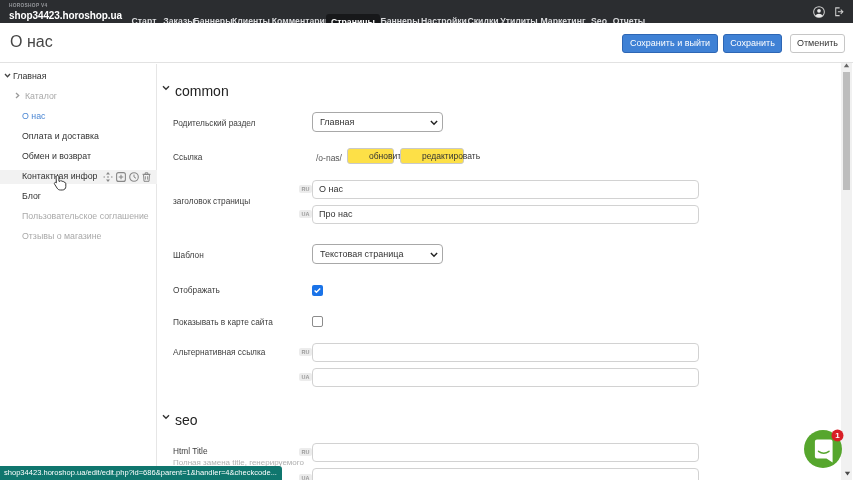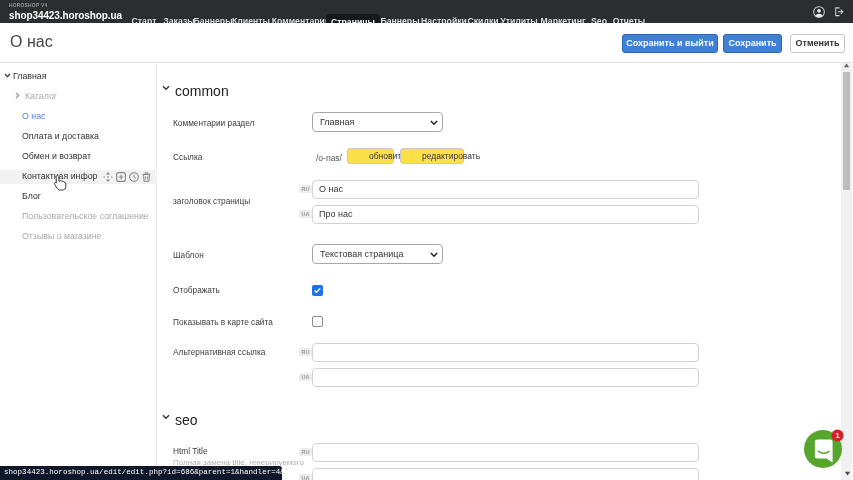--- a/index.html
+++ b/index.html
@@ -12,21 +12,21 @@
   .logo { position:absolute; left:9px; top:4px; }
   .logo .l1 { line-height:4.8px; font-size:4.8px; color:#97999d; font-weight:bold; letter-spacing:.3px; }
   .logo .l2 { font-size:10px; color:#fff; font-weight:bold; letter-spacing:-0.1px; margin-top:1px; }
   .nav { position:absolute; left:0; top:0; height:23px; width:100%; }
   .nav span { position:absolute; top:0; height:23px; line-height:23px; font-size:8.7px; font-weight:bold; color:#dcdddf; transform:translateX(-50%); white-space:nowrap;margin-top:10px; }
   .nav span.act { background:#17181a; border-radius:3px; height:16px; line-height:16px; top:4px; padding:0 5px; color:#fff; }
 
   
   .header { position:absolute; left:0; top:23px; width:853px; height:40px; background:#fff; border-bottom:1px solid #e2e2e2; }
   .title { position:absolute; left:10px; top:33px; font-size:16px; color:#464646; }
-  .btn { position:absolute; top:34px; height:19px; border-radius:3px; font-size:9px; font-weight:bold; text-align:center; line-height:19px; }
+  .btn { position:absolute; top:34px; height:19px; border-radius:3px; font-size:9px; font-weight:normal; text-align:center; line-height:19px; }
   .btn.blue { background:#3f81d5; color:#fff; border:1px solid #2d66b4; line-height:17px; }
   .btn.white { background:#fff; color:#333; border:1px solid #c6c6c6; line-height:17px; }
 
   
   .sidebar { position:absolute; left:0; top:64px; width:157px; height:416px; background:#fff; border-right:1px solid #e6e6e6; }
   .tree div { position:absolute; font-size:8.8px; color:#333; white-space:nowrap; }
   .tree .gray { color:#a9a9a9; }
   .tree .blue { color:#4d88d4; }
   .hoverrow { position:absolute; left:0; top:106px; width:157px; height:14px; background:#f2f2f2; }
 
@@ -42,21 +42,21 @@
   .cb { position:absolute; left:312px; width:11px; height:11px; border-radius:2px; }
   .cb svg { display:block; }
   .cb.on { background:#1a73e8; }
   .cb.off { background:#fff; border:1px solid #8c8c8c; }
 
   
   .sbtrack { position:absolute; left:841px; top:63px; width:11px; height:417px; background:#f1f1f1; }
   .sbthumb { position:absolute; left:843px; top:72px; width:7px; height:118px; background:#bdbdbd; }
 
   
-  .status { position:absolute; left:0px; top:466px; width:282px; height:14px; background:#0f172a; border-top-right-radius:3px; color:#fff; font-size:7.55px; line-height:13px; padding-left:4px; white-space:nowrap;font-family:Liberation Mono, monospace; }
+  .status { position:absolute; left:0px; top:466px; width:282px; height:14px; background:#0f766e; border-top-right-radius:3px; color:#fff; font-size:7.55px; line-height:13px; padding-left:4px; white-space:nowrap; }
 </style>
 </head>
 <body>
 
 <div class="topbar">
   <div class="logo">
     <div class="l1">HOROSHOP V4</div>
     <div class="l2">shop34423.horoshop.ua</div>
   </div>
   <div class="nav">
@@ -136,21 +136,21 @@
   </svg>
 </div>
 
 <div class="content"></div>
 
 <svg class="abs" style="left:162px;top:85px" width="8" height="6" viewBox="0 0 8 6">
     <path d="M1 1.3 L4 4.3 L7 1.3" fill="none" stroke="#333" stroke-width="1.4"></path>
   </svg>
 <div class="sect" style="left:175px;top:83px">common</div>
 
-<div class="lbl" style="top:118px">Комментарии раздел</div>
+<div class="lbl" style="top:118px">Родительский раздел</div>
 <div class="sel" style="top:112px">Главная
   <svg class="abs" style="left:117px;top:7px" width="8" height="5.5" viewBox="0 0 9 6">
       <path d="M1 1 L4.5 4.7 L8 1" fill="none" stroke="#222" stroke-width="1.6"></path>
     </svg>
 </div>
 
 <div class="lbl" style="top:152px">Ссылка</div>
 <div class="lbl" style="left:316px;top:153px;color:#555;font-size:8.5px">/o-nas/</div>
 <div class="minibtn" style="left:347px;top:148px;width:47px">обновить</div>
 <div class="minibtn" style="left:400px;top:148px;width:64px">редактировать</div>

